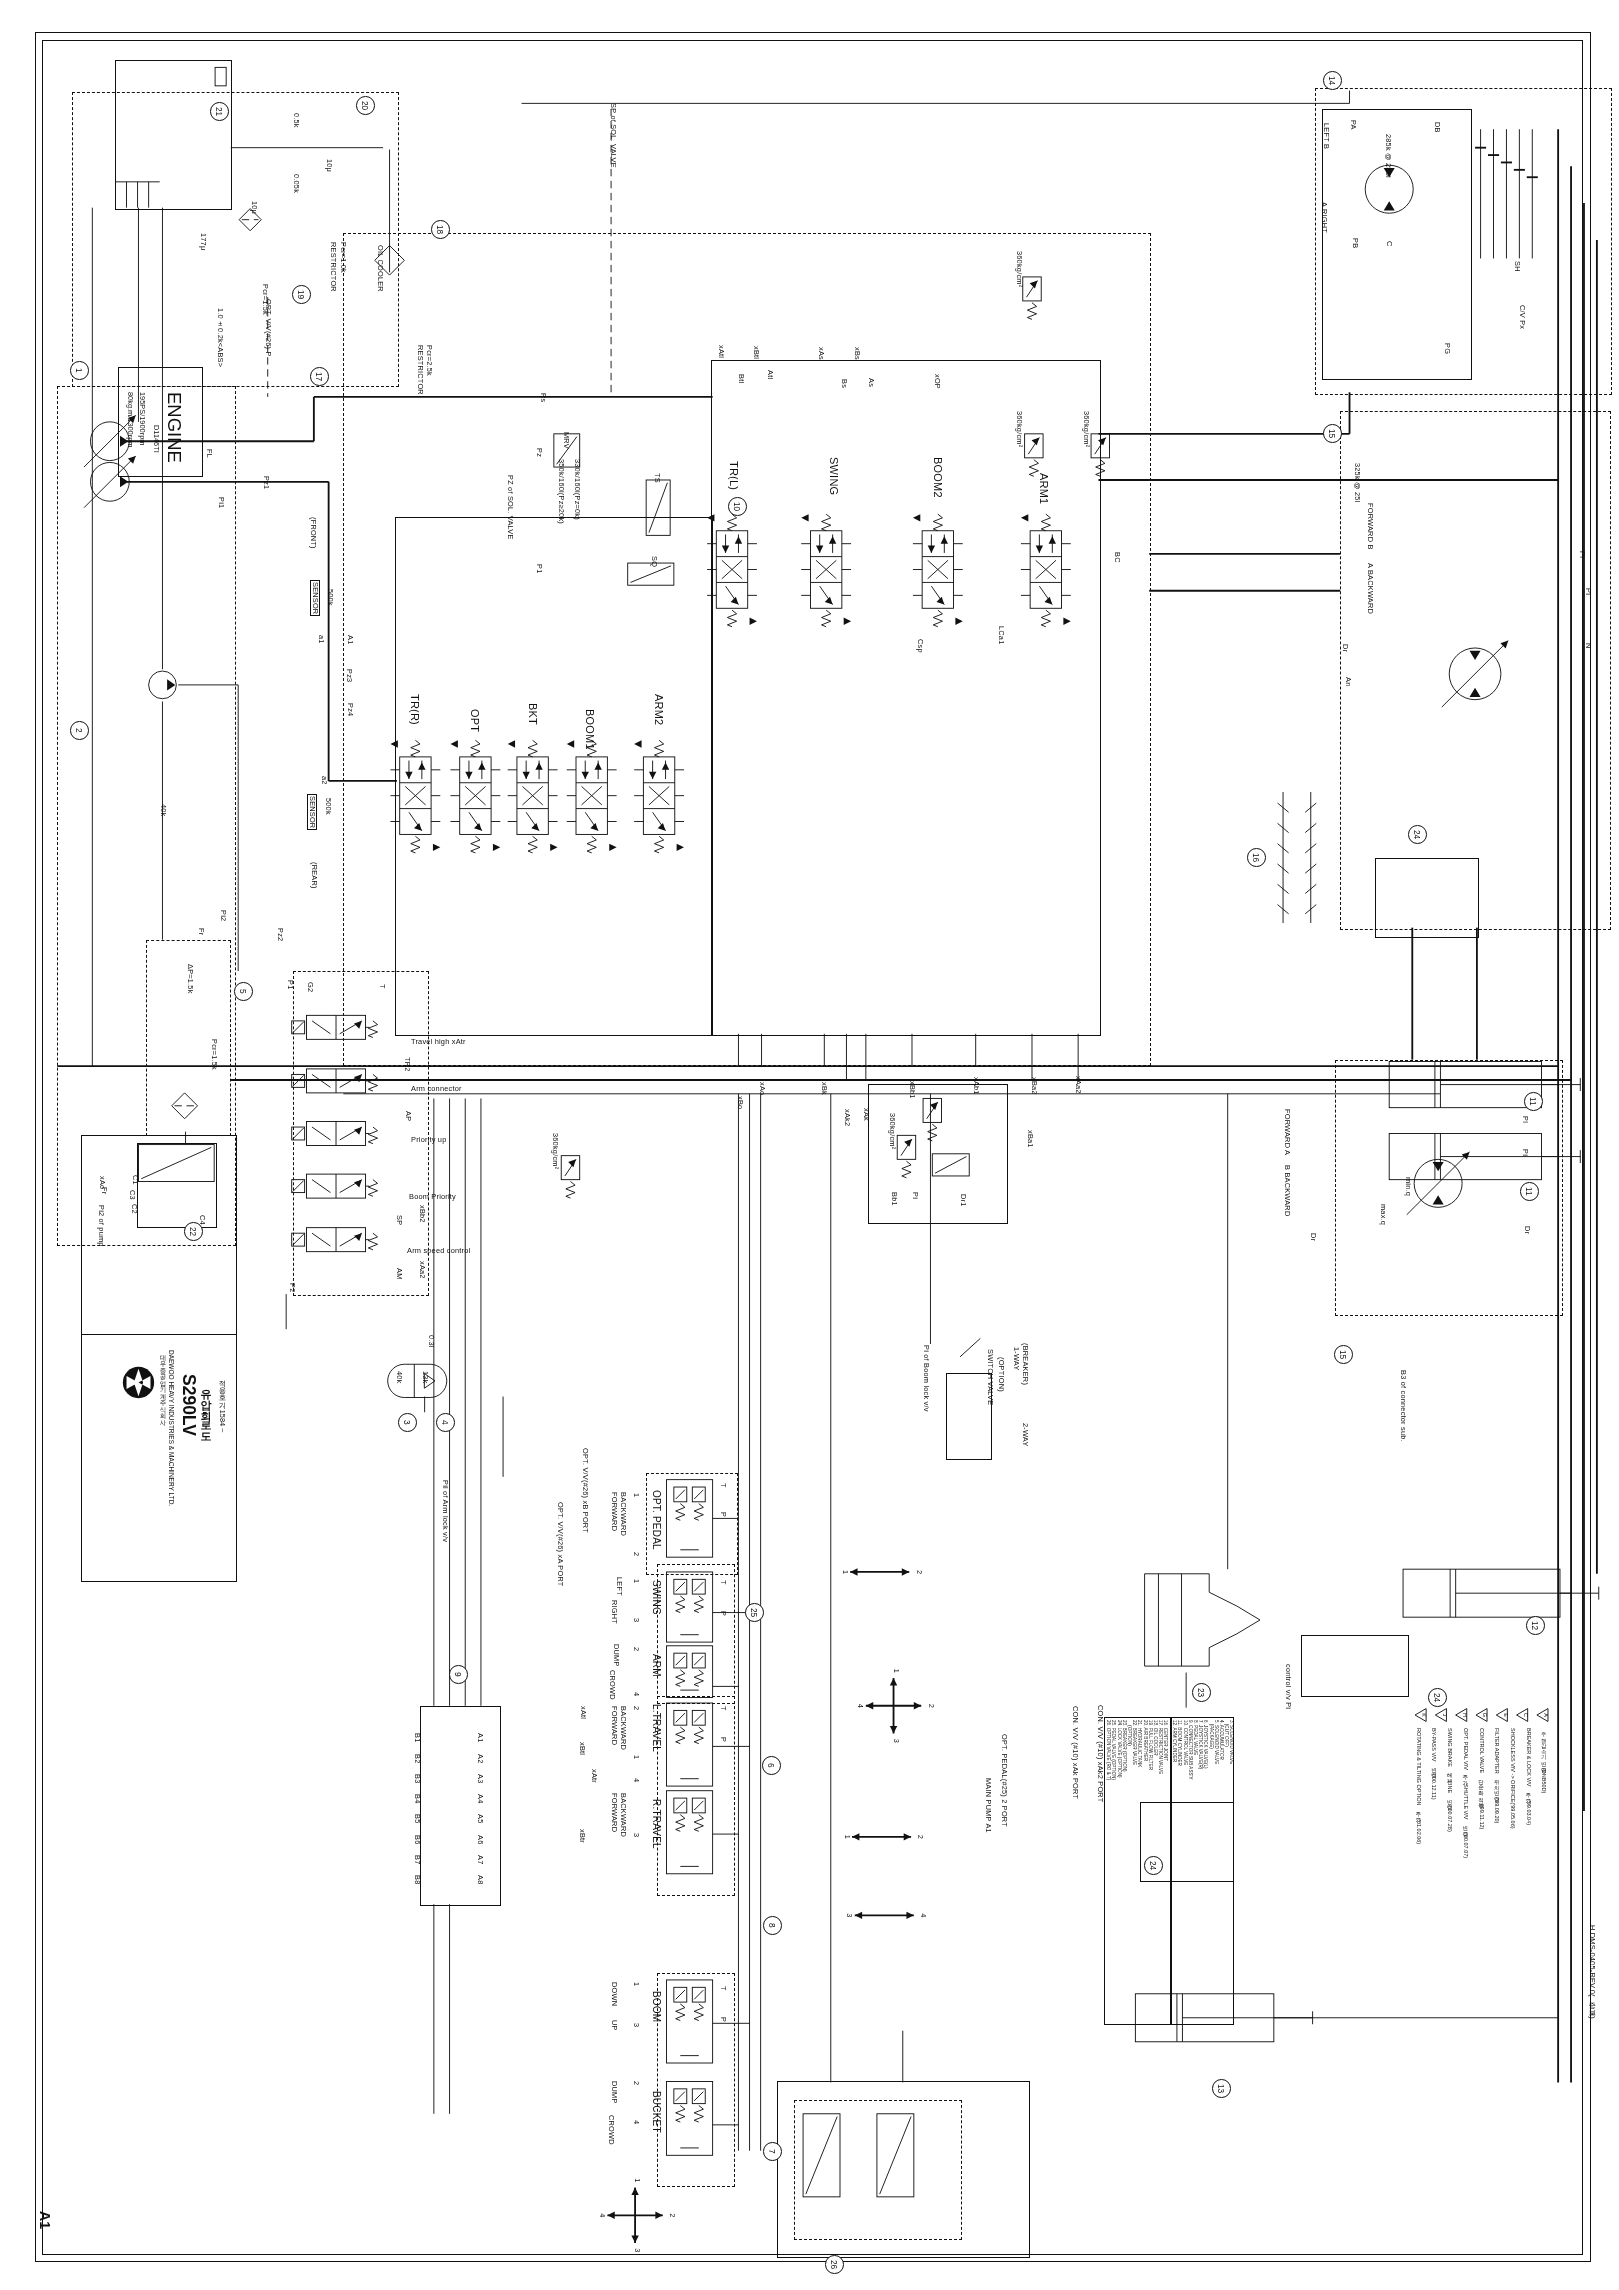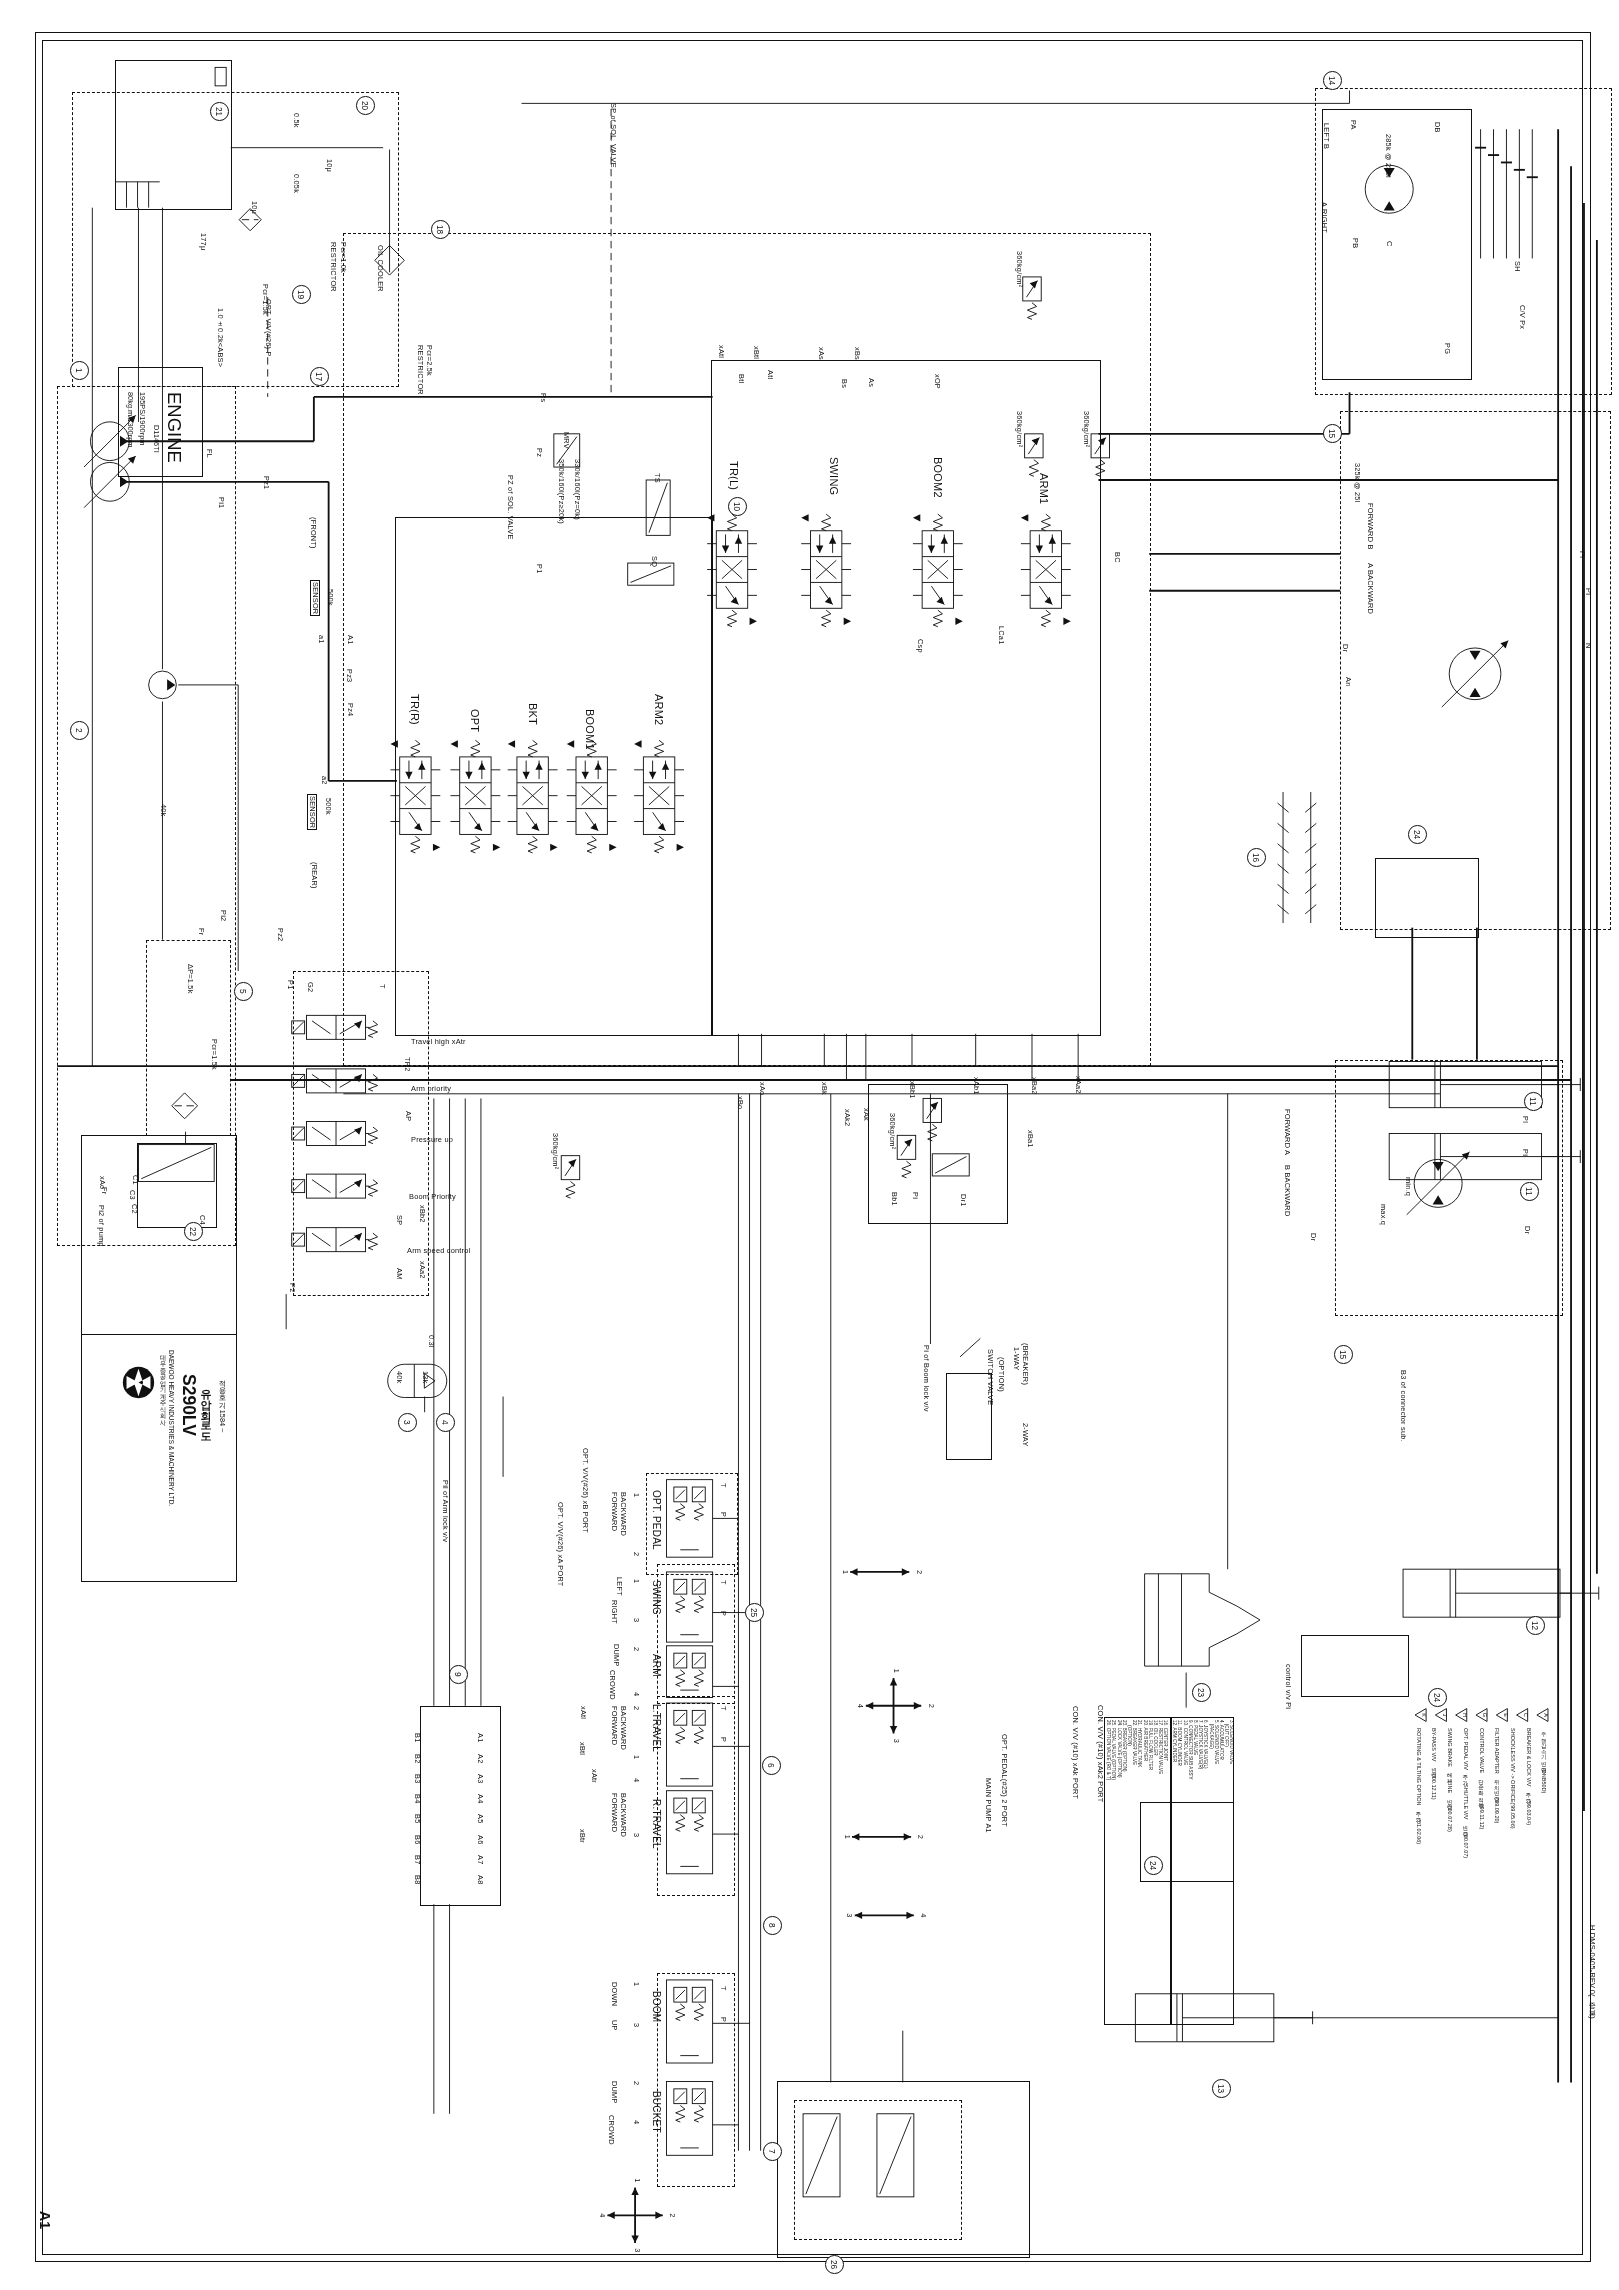--- a/index.html
+++ b/index.html
@@ -690,23 +690,23 @@
       <div class="lbl" style="left: 997px; top: 1357px;">(OPTION)</div>
       <div class="lbl" style="left: 1012px; top: 1347px;">1-WAY</div>
       <div class="lbl" style="left: 1021px; top: 1343px;">(BREAKER)</div>
       <div class="lbl" style="left: 1021px; top: 1423px;">2-WAY</div>
       <div class="lbl" style="left: 286px; top: 980px;">P1</div>
       <div class="lbl" style="left: 306px; top: 982px;">G2</div>
       <div class="lbl" style="left: 378px; top: 984px;">T</div>
       <div class="lbl" style="left: 288px; top: 1283px;">P2</div>
       <div class="lbl h" style="left: 411px; top: 1038px;">Travel high xAtr</div>
       <div class="lbl" style="left: 403px; top: 1057px;">TR2</div>
-      <div class="lbl h" style="left: 411px; top: 1085px;">Arm priority</div>
+      <div class="lbl h" style="left: 411px; top: 1085px;">Arm connector</div>
       <div class="lbl" style="left: 404px; top: 1111px;">AP</div>
-      <div class="lbl h" style="left: 411px; top: 1136px;">Pressure up</div>
+      <div class="lbl h" style="left: 411px; top: 1136px;">Priority up</div>
       <div class="lbl h" style="left: 409px; top: 1193px;">Boom Priority</div>
       <div class="lbl" style="left: 395px; top: 1215px;">SP</div>
       <div class="lbl" style="left: 418px; top: 1205px;">xBb2</div>
       <div class="lbl h" style="left: 407px; top: 1247px;">Arm speed control</div>
       <div class="lbl" style="left: 395px; top: 1268px;">AM</div>
       <div class="lbl" style="left: 418px; top: 1261px;">xAa2</div>
       <div class="lbl" style="left: 427px; top: 1335px;">0.3l</div>
       <div class="lbl" style="left: 395px; top: 1371px;">40k</div>
       <div class="lbl" style="left: 421px; top: 1371px;">13k</div>
       <div class="lbl" style="left: 441px; top: 1480px;">Pil of Arm lock v/v</div>

